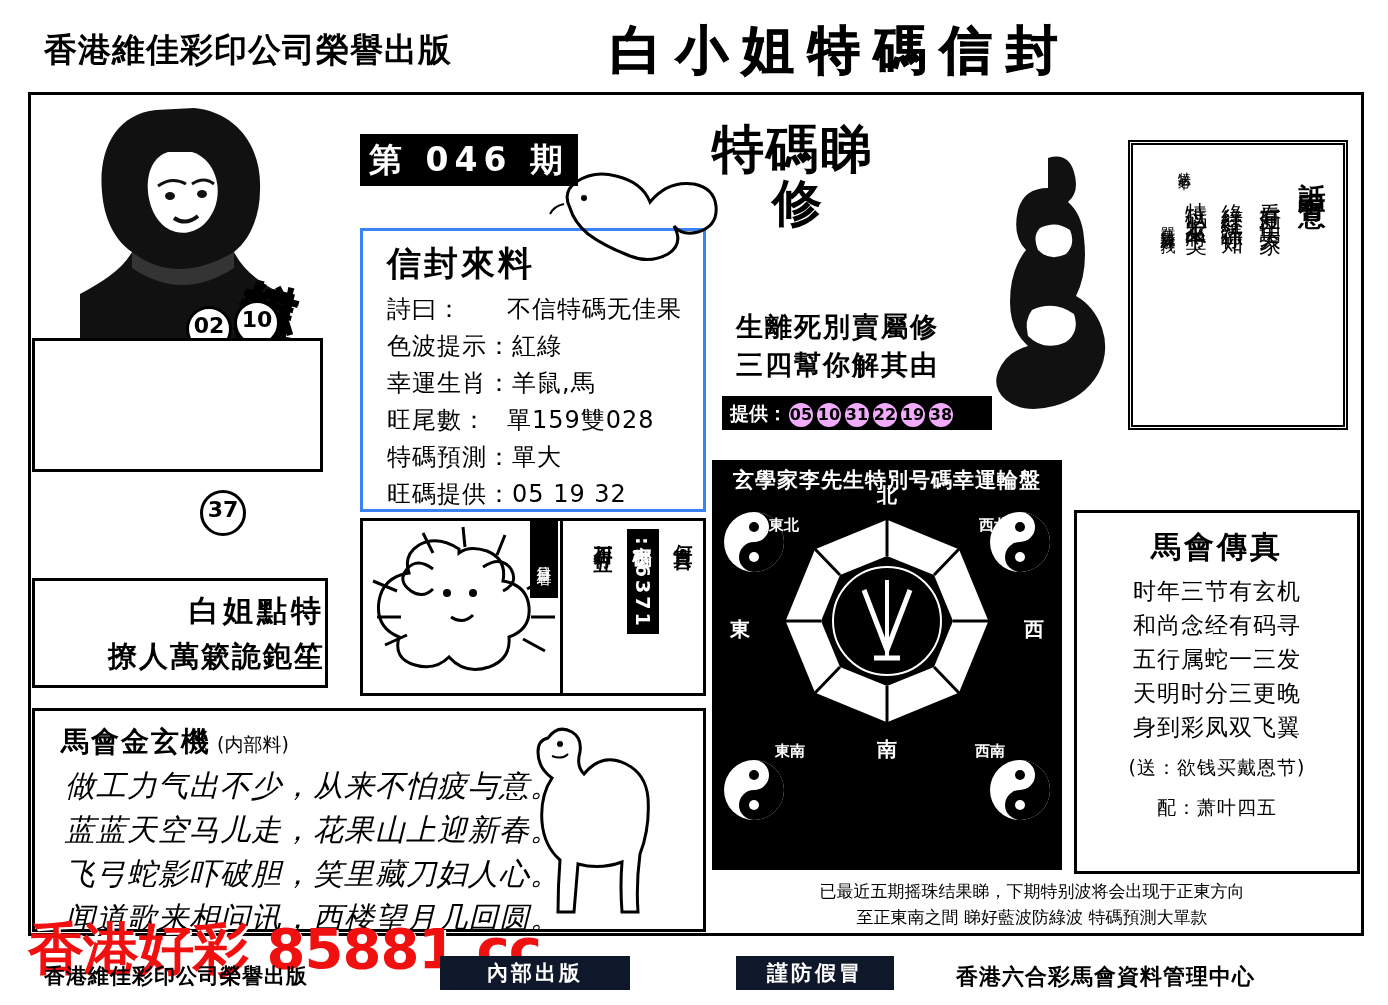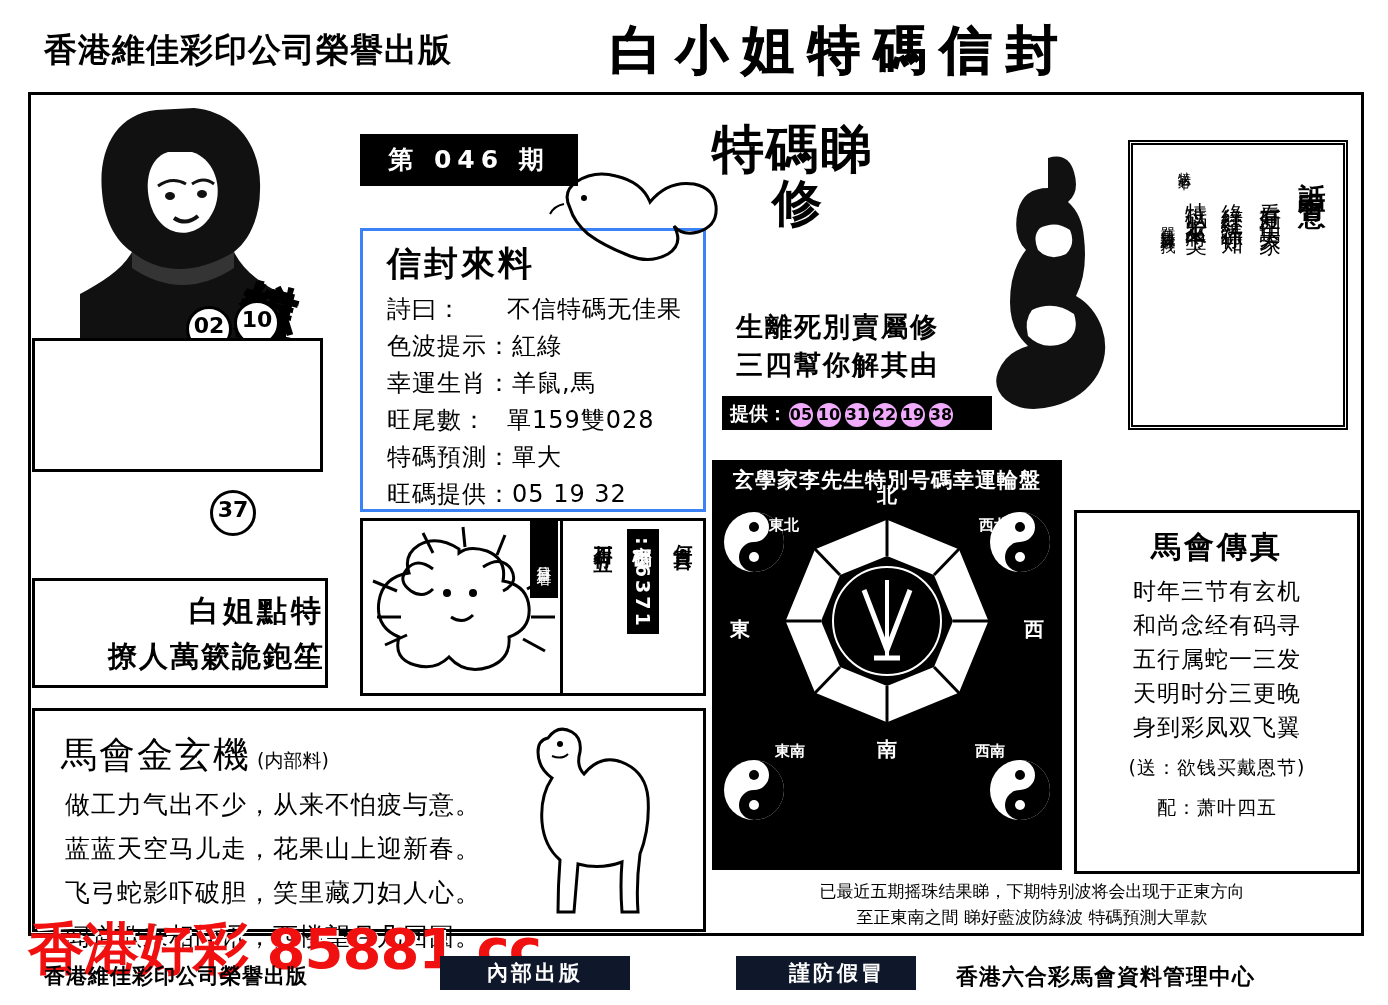--- a/index.html
+++ b/index.html
@@ -21,21 +21,21 @@
            transform:rotate(14deg);transform-origin:left top;letter-spacing:-2px;}
   .ball{position:absolute;border-radius:50%;border:3px solid #000;background:#fff;text-align:center;
         font-weight:bold;font-size:22px;line-height:34px;width:40px;height:40px;}
   .whitebox{position:absolute;left:32px;top:338px;width:285px;height:128px;border:3px solid #000;background:#fff;}
   .left-mid{position:absolute;left:32px;top:578px;width:290px;height:104px;border:3px solid #000;background:#fff;text-align:right;}
   .left-mid .l1{font-size:30px;font-weight:bold;letter-spacing:4px;margin-top:10px;}
   .left-mid .l2{font-size:29px;font-weight:bold;letter-spacing:2px;margin-top:5px;}
 
   
   .issue{position:absolute;left:360px;top:134px;width:218px;height:52px;background:#000;color:#fff;
-         font-size:25px;font-weight:bold;letter-spacing:6px;text-align:center;line-height:52px;}
+         font-size:33px;font-weight:bold;letter-spacing:6px;text-align:center;line-height:52px;}
 
   
   .xinfeng{position:absolute;left:360px;top:228px;width:340px;height:278px;border:3px solid #3b82f6;background:#fff;}
   .xinfeng h3{margin:10px 0 6px 24px;font-size:34px;font-weight:bold;letter-spacing:3px;}
   .xinfeng .row{font-size:24px;margin:5px 0 0 24px;letter-spacing:1px;white-space:nowrap;}
   .xinfeng .row .lbl{display:inline-block;min-width:120px;}
 
   
   .tema-title{position:absolute;left:712px;top:122px;width:260px;height:180px;}
   .tema-title .t1{font-size:52px;font-weight:bold;letter-spacing:2px;line-height:54px;}
@@ -58,44 +58,44 @@
   .codebox{position:absolute;left:560px;top:518px;width:140px;height:172px;border:3px solid #000;background:#fff;}
   .codebox .v{position:absolute;writing-mode:vertical-rl;font-size:19px;font-weight:bold;letter-spacing:3px;}
   .codebox .v1{right:6px;top:8px;}
   .codebox .v2{right:44px;top:8px;background:#000;color:#fff;padding:2px 3px;}
   .codebox .v3{right:86px;top:8px;}
   .sideband{position:absolute;left:530px;top:518px;width:28px;height:80px;background:#000;color:#fff;
             writing-mode:vertical-rl;font-size:15px;letter-spacing:2px;text-align:center;line-height:28px;}
 
   
   .mhjx{position:absolute;left:32px;top:708px;width:668px;height:218px;border:3px solid #000;background:#fff;}
-  .mhjx h3{margin:20px 0 0 26px;font-size:36px;font-weight:normal;letter-spacing:2px;display:inline-block;}
+  .mhjx h3{margin:12px 0 0 26px;font-size:28px;font-weight:bold;letter-spacing:2px;display:inline-block;}
   .mhjx .sub{font-size:19px;margin-left:6px;}
-  .mhjx p{margin:6px 0 0 30px;font-size:25px;line-height:38px;letter-spacing:1px;}
+  .mhjx p{margin:6px 0 0 30px;font-size:30px;line-height:38px;letter-spacing:1px;font-style:italic;}
 
   
   .wheelpanel{position:absolute;left:712px;top:460px;width:350px;height:410px;background:#000;}
   .wheel-title{position:absolute;left:718px;top:466px;width:338px;text-align:center;color:#fff;font-size:21px;
                font-weight:bold;letter-spacing:1px;}
   .wheelnote{position:absolute;left:712px;top:878px;width:640px;font-size:17px;line-height:26px;text-align:center;}
 
   
   .fax{position:absolute;left:1074px;top:510px;width:280px;height:358px;border:3px solid #000;background:#fff;text-align:center;}
   .fax h3{font-size:30px;font-weight:bold;margin:14px 0 6px 0;letter-spacing:3px;}
   .fax p{font-size:23px;line-height:34px;margin:0;letter-spacing:1px;}
   .fax .small{font-size:19px;margin-top:6px;}
 
   
   .wm{position:absolute;left:28px;top:912px;font-size:56px;font-weight:bold;color:#f01010;letter-spacing:-1px;
       text-shadow:2px 2px 0 #ffffff;}
   .foot1{position:absolute;left:44px;top:962px;font-size:21px;font-weight:bold;letter-spacing:1px;}
   .footblk{position:absolute;top:956px;height:34px;background:#0f172a;color:#fff;font-size:21px;font-weight:bold;
            text-align:center;line-height:34px;letter-spacing:3px;}
   .foot-a{left:440px;width:190px;}
-  .foot-b{left:736px;width:158px;padding-left:22px;}
+  .foot-b{left:736px;width:158px;}
   .foot2{position:absolute;left:956px;top:962px;font-size:22px;font-weight:bold;letter-spacing:1px;}
 
   .vtext{writing-mode:vertical-rl;}
 </style>
 </head>
 <body>
 
 <div class="page">
 
   <div class="hdr-left">香港維佳彩印公司榮譽出版</div>
@@ -115,21 +115,21 @@
       <path d="M96 152 q44 34 102 0 l0 16 q-52 34 -102 0 Z" fill="#fff" opacity="0.15"></path>
       <path d="M44 250 L44 196 q50 -24 84 -10 q-20 30 -6 64 Z" fill="#111"></path>
       <path d="M250 250 L250 198 q-44 -22 -78 -8 q22 28 10 60 Z" fill="#111"></path>
     </svg>
   </div>
 
   <div class="bigname vtext">白小姐信封</div>
 
   <div class="ball" style="left:186px;top:306px;">02</div>
   <div class="ball" style="left:234px;top:300px;">10</div>
-  <div class="ball" style="left:210px;top:490px;">37</div>
+  <div class="ball" style="left:200px;top:490px;">37</div>
 
   <div class="whitebox"></div>
 
   <div class="left-mid">
     <div class="l1">白姐點特</div>
     <div class="l2">撩人萬簌詭鉋笙</div>
   </div>
 
   <div class="issue">第 046 期</div>
 

